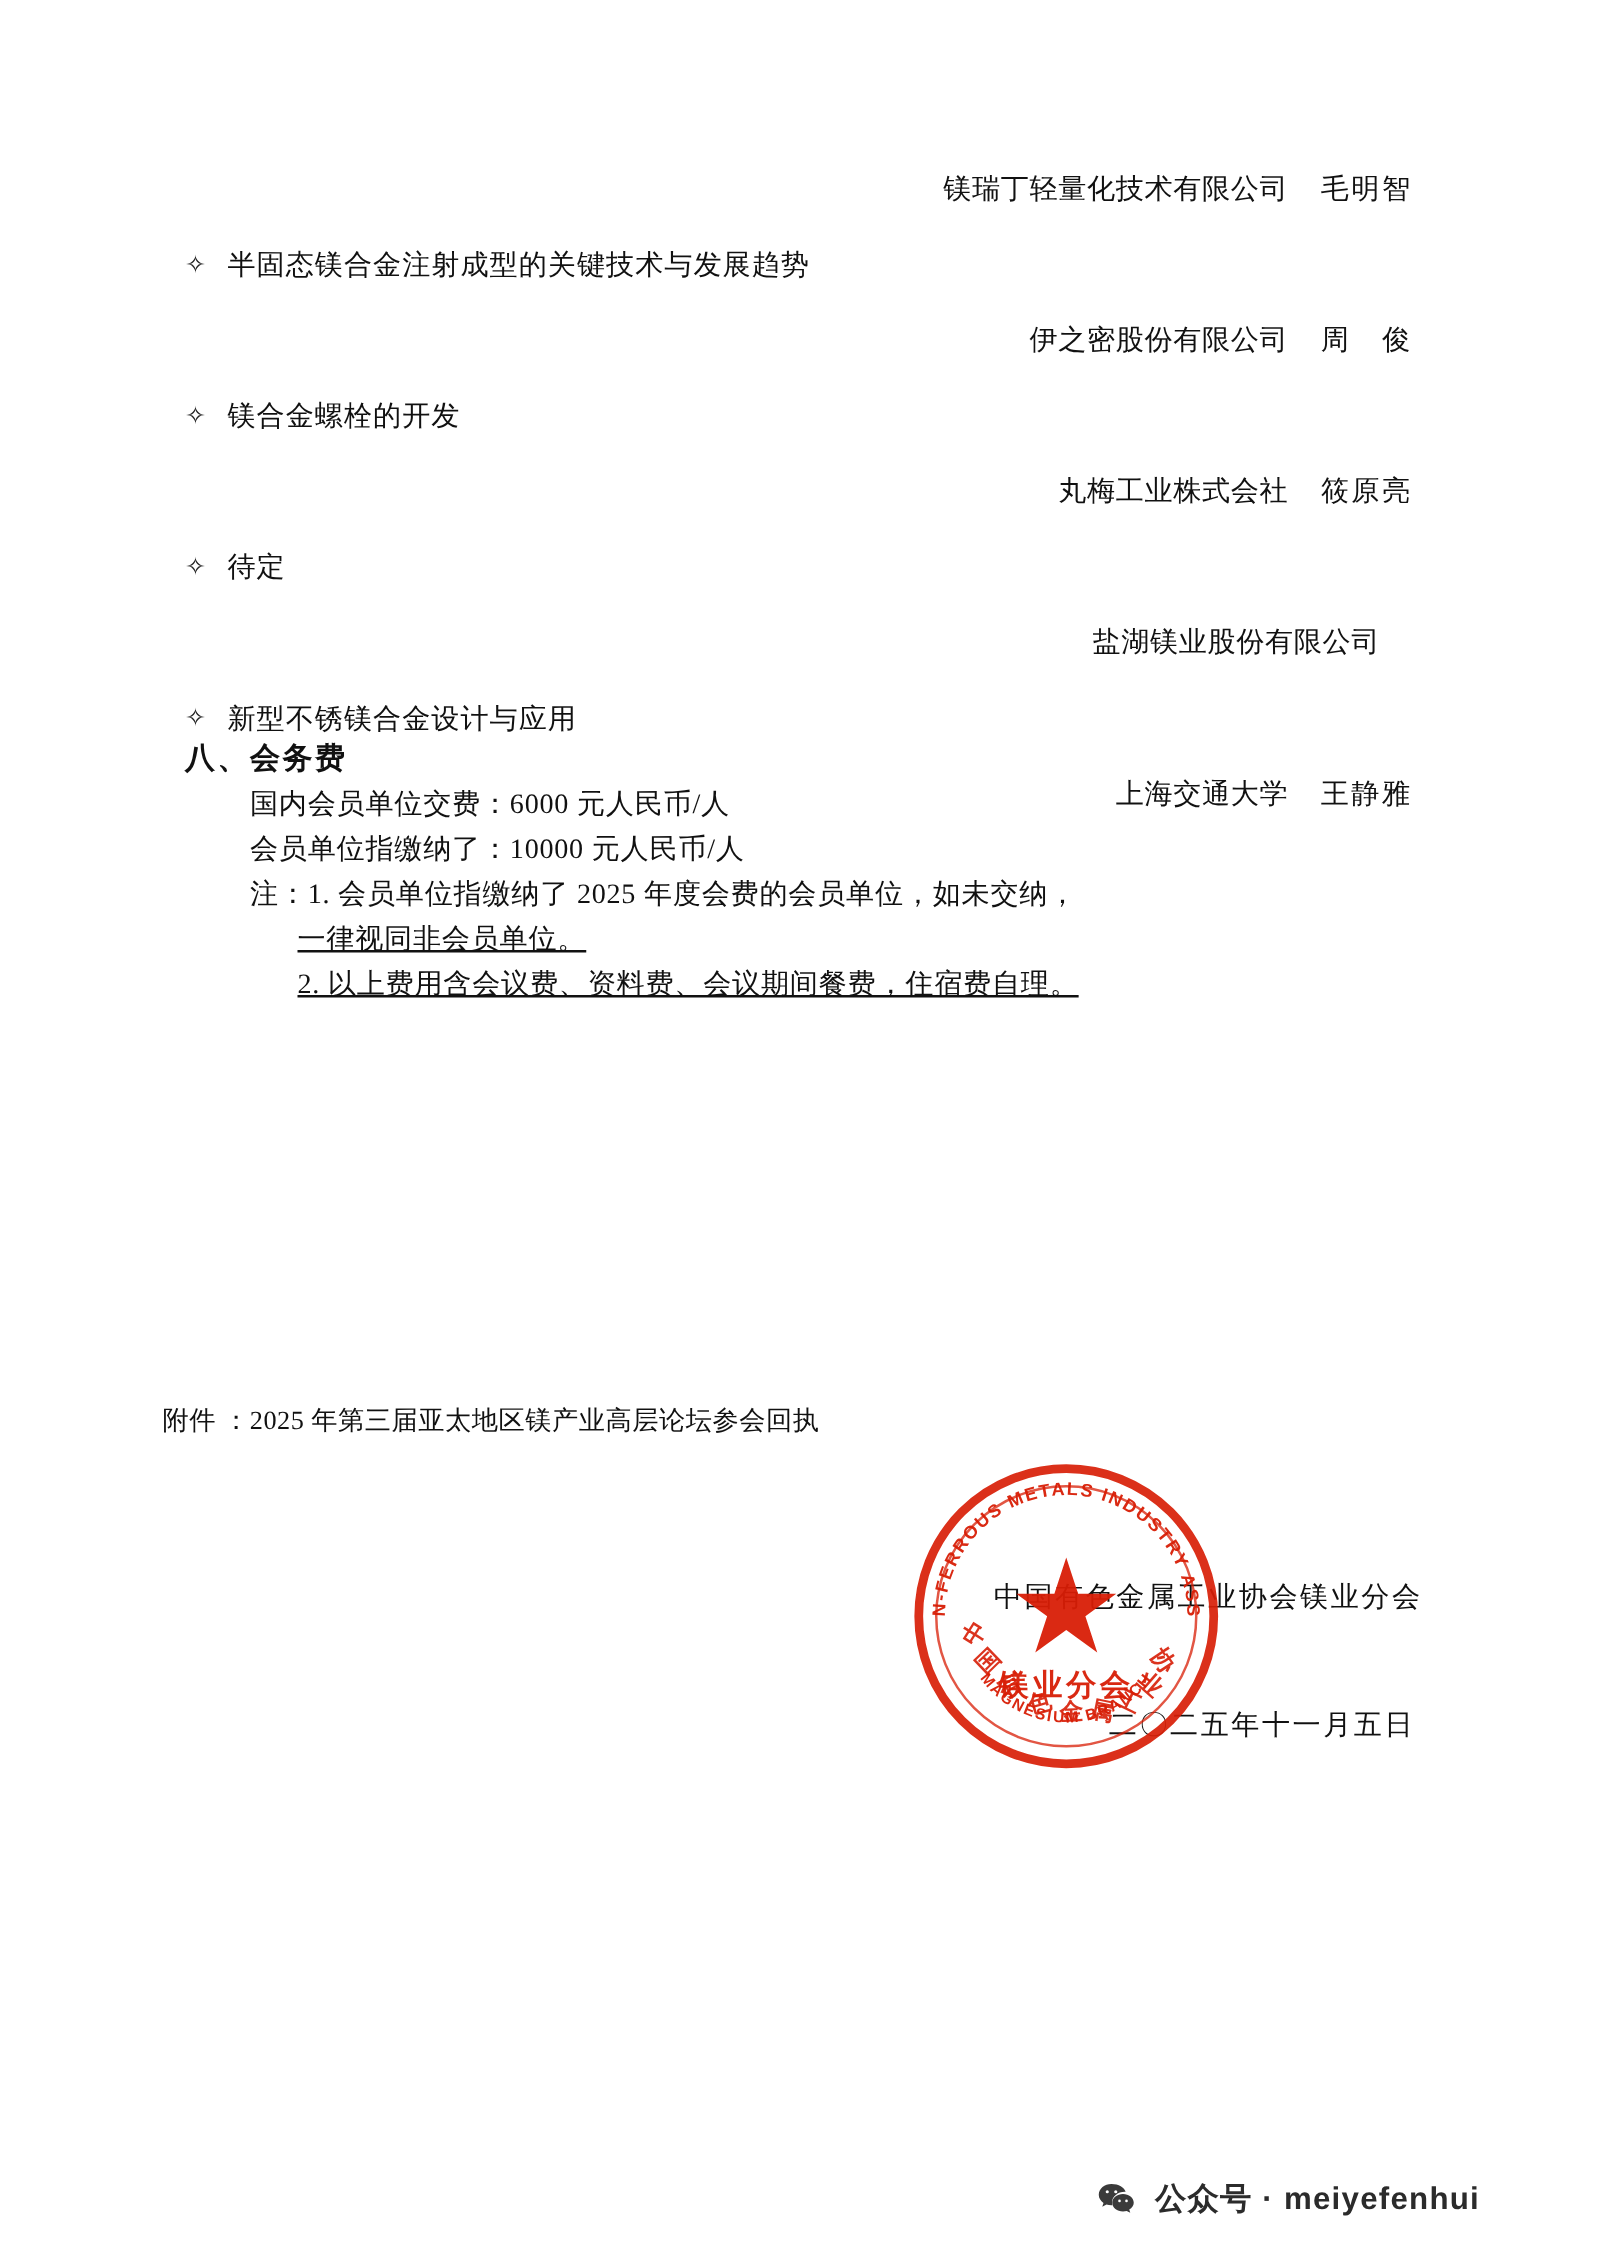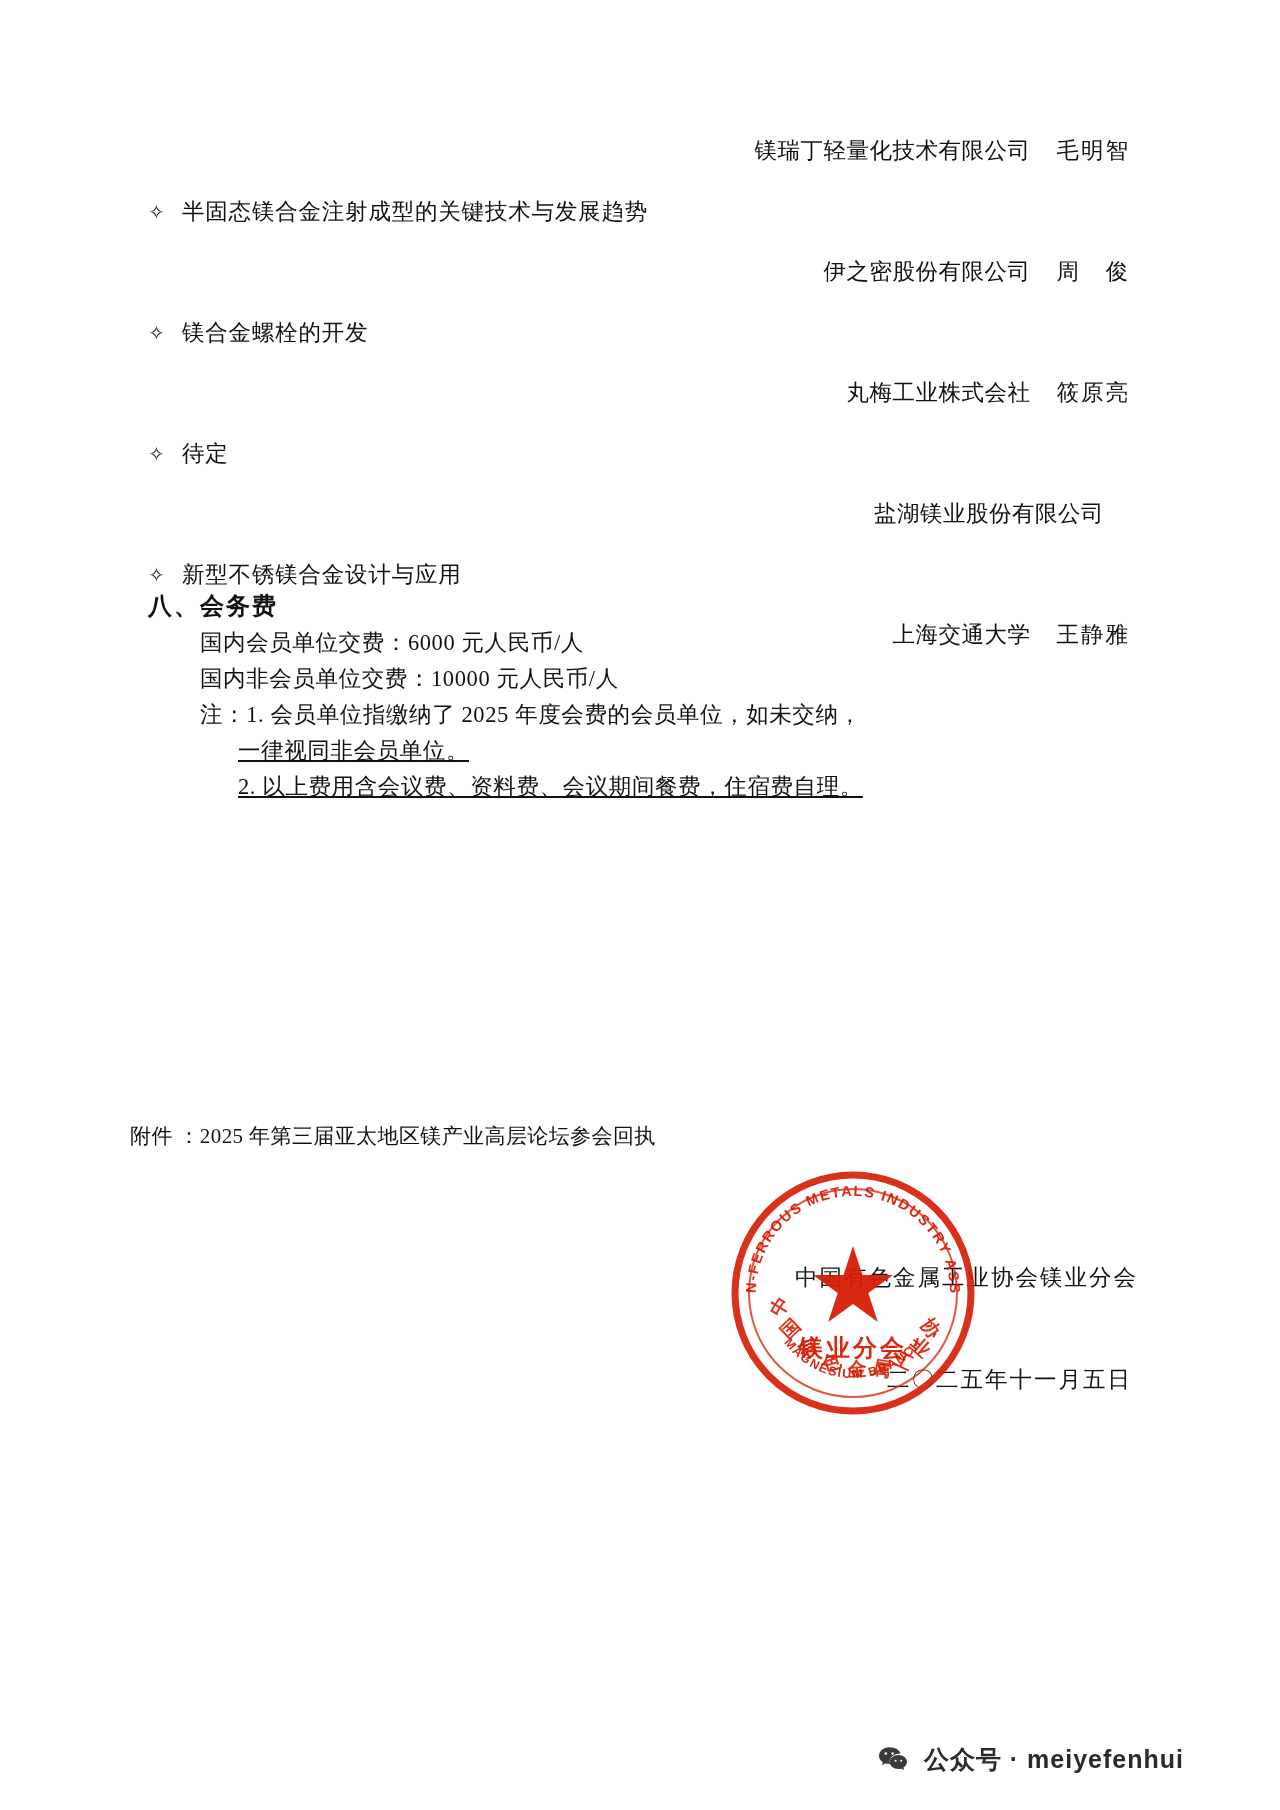--- a/index.html
+++ b/index.html
@@ -129,21 +129,21 @@
     bottom: 0;
     width: 1280px;
     height: 118px;
     background: #ffffff;
   }
   .wechat-tag {
     position: absolute;
     right: 96px;
     bottom: 34px;
     display: flex;
-    align-items: center;
+    align-items: flex-start;
     gap: 14px;
     color: #3a3a3a;
   }
   .wechat-tag .wx-ico {
     width: 34px;
     height: 34px;
   }
   .wechat-tag .wx-text {
     font-family: "Liberation Sans", sans-serif;
     font-size: 25px;
@@ -213,21 +213,21 @@
 
     <div class="affil-line">
       <span>上海交通大学</span><span class="spk">王静雅</span>
     </div>
 
   </div>
 
   <div class="section" style="top: 590px;">
     <div class="sec-head">八、会务费</div>
     <div class="sec-line indent1">国内会员单位交费：6000 元人民币/人</div>
-    <div class="sec-line indent1">国内非会员单位交费：10000 元人民币/人</div>
+    <div class="sec-line indent1">会员单位指缴纳了：10000 元人民币/人</div>
     <div class="sec-line indent1">注：1. 会员单位指缴纳了 2025 年度会费的会员单位，如未交纳，</div>
     <div class="sec-line indent3">一律视同非会员单位。</div>
     <div class="sec-line indent3">2. 以上费用含会议费、资料费、会议期间餐费，住宿费自理。</div>
   </div>
 
 
   <div class="attach">附件 ：2025 年第三届亚太地区镁产业高层论坛参会回执</div>
 
   <div class="sign sign-org">中国有色金属工业协会镁业分会</div>
   <div class="sign sign-date">二〇二五年十一月五日</div>

